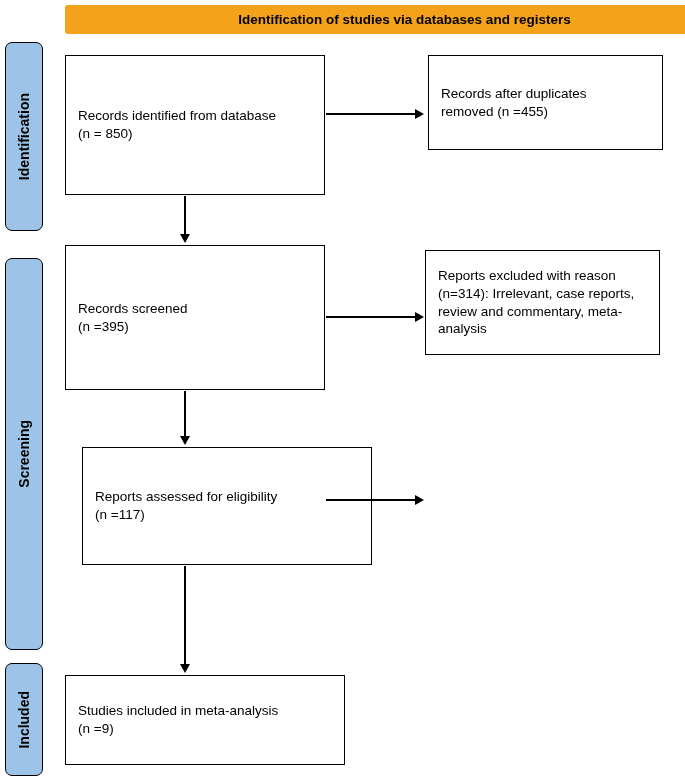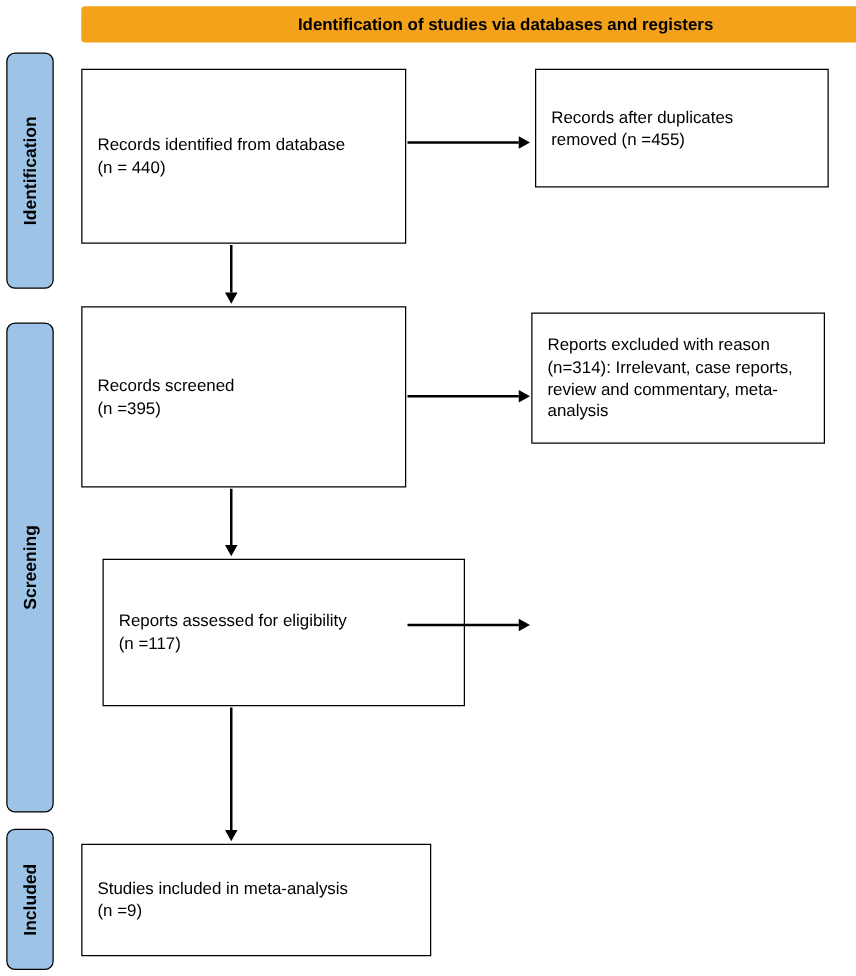--- a/index.html
+++ b/index.html
@@ -78,21 +78,21 @@
   </div>
   <div class="stage" style="top: 258px; height: 392px; background: rgb(157, 195, 230);">
     <span class="stage-text">Screening</span>
   </div>
   <div class="stage" style="top: 663px; height: 113px; background: rgb(157, 195, 230);">
     <span class="stage-text">Included</span>
   </div>
 
   <div class="flow-box" style="left: 65px; top: 55px; width: 260px; height: 140px;">
     <span class="box-text">Records identified from database
-(n = 440)</span>
+(n = 850)</span>
   </div>
 
   <div class="flow-box" style="left: 428px; top: 55px; width: 235px; height: 95px;">
     <span class="box-text">Records after duplicates
 removed (n =455)</span>
   </div>
 
   <div class="flow-box" style="left: 65px; top: 245px; width: 260px; height: 145px;">
     <span class="box-text">Records screened
 (n =395)</span>

